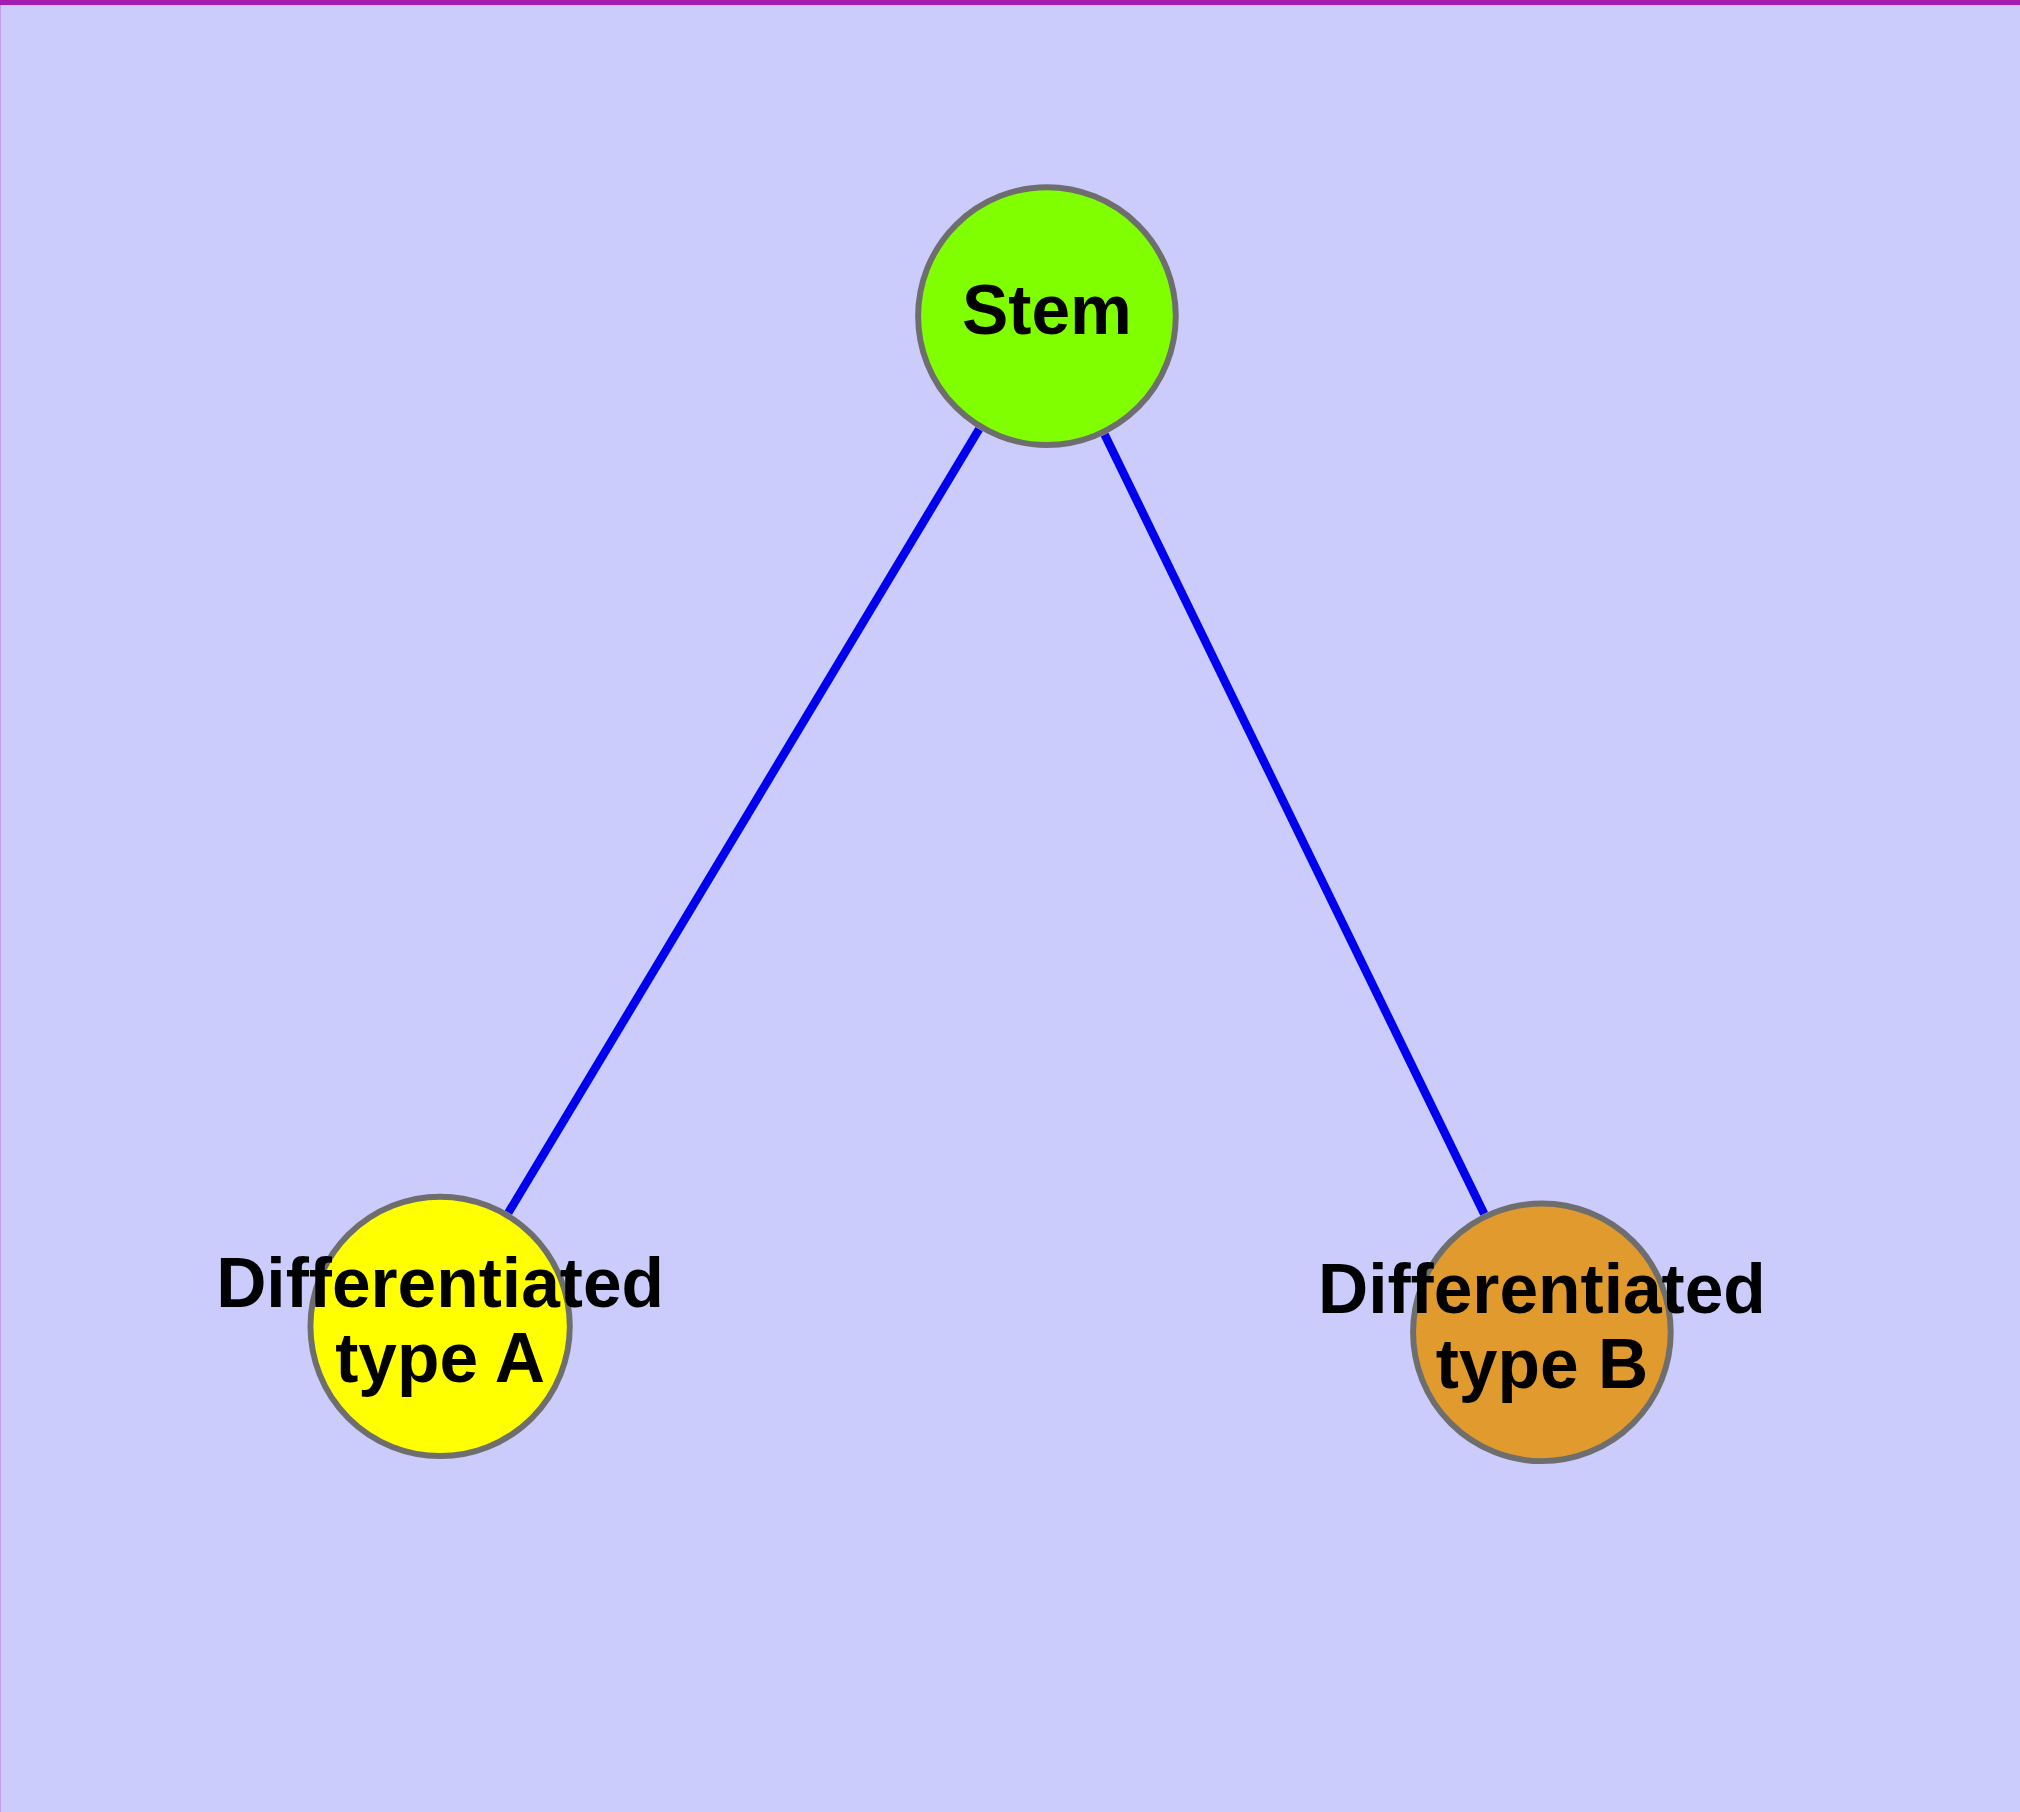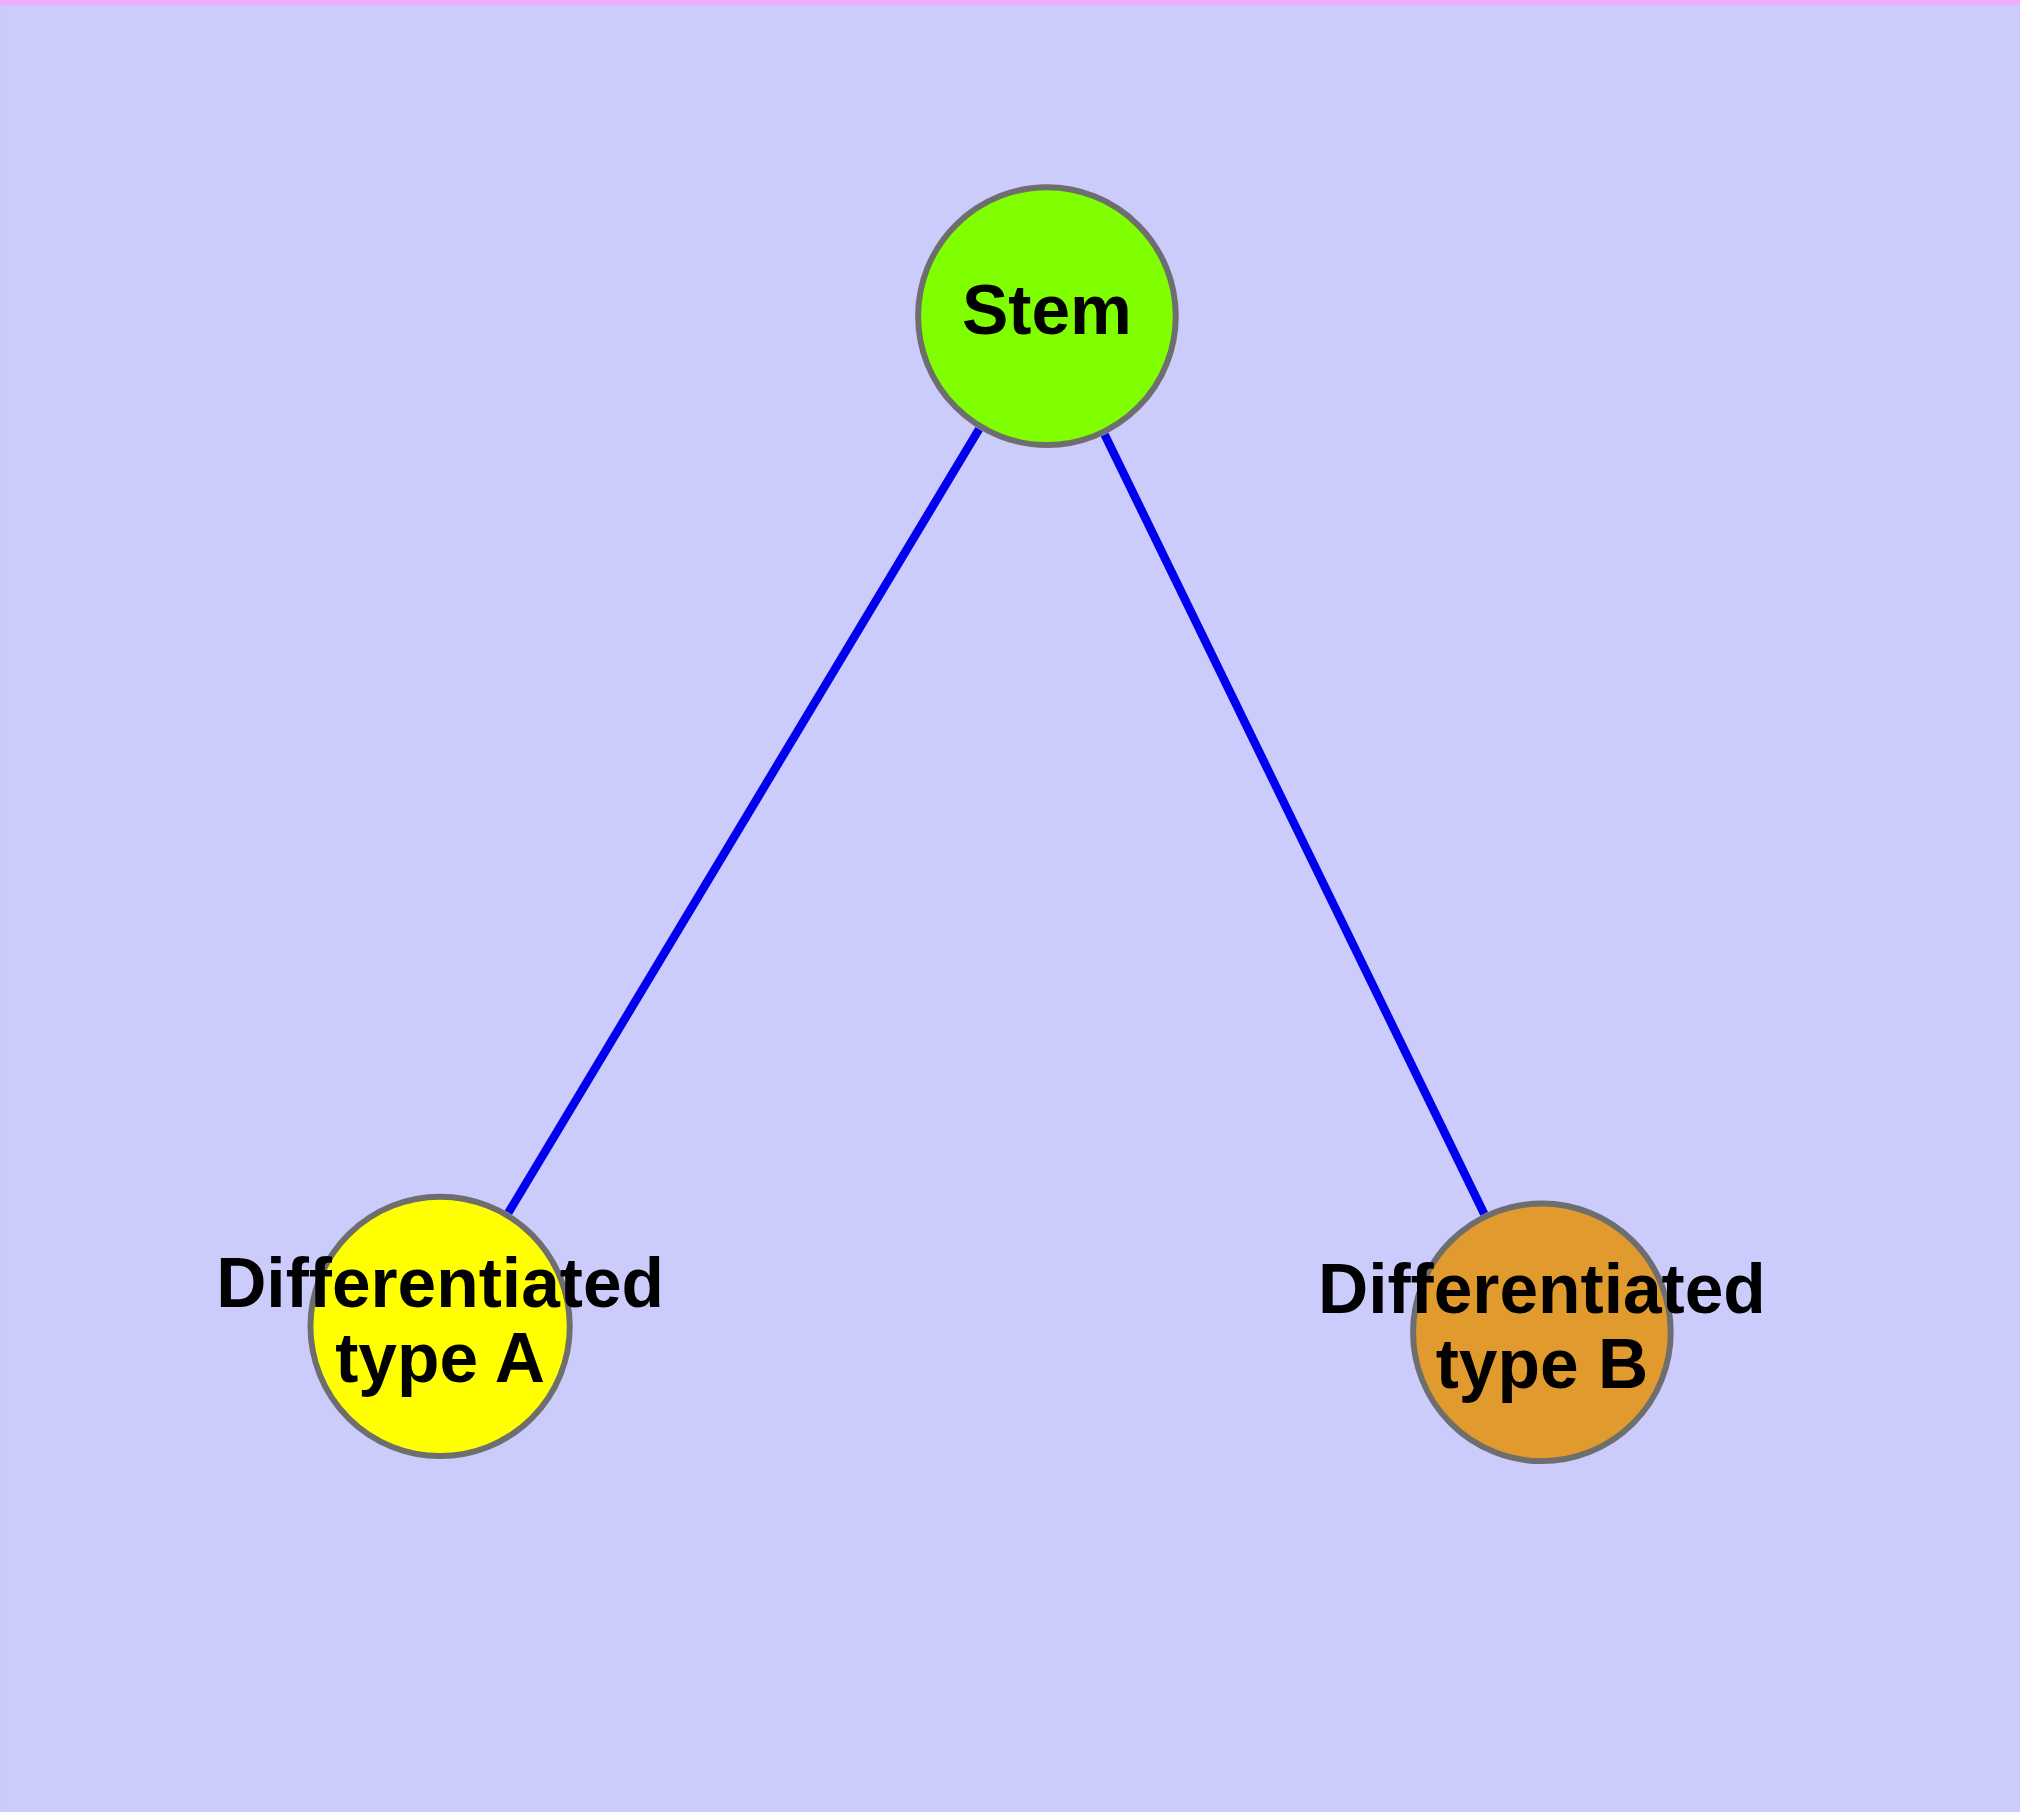--- a/index.html
+++ b/index.html
@@ -26,21 +26,21 @@
     font-family: "Liberation Sans", "DejaVu Sans", sans-serif;
     font-weight: bold;
     fill: #000000;
     text-anchor: middle;
     dominant-baseline: middle;
   }
 </style>
 </head>
 <body>
 
-<div id="canvas" style="width: 2021px; height: 1812px; background: #f0abfc;">
+<div id="canvas" style="width: 2021px; height: 1812px; background: #a21caf;">
   <svg id="graph-svg" viewBox="0 0 2384 2138" xmlns="http://www.w3.org/2000/svg">
     <rect id="bg-rect" x="0" y="6" width="2384" height="2132" fill="#ccccfc"></rect>
     <g id="edges-layer">
         <line x1="1154.9301377571567" y1="506.3006645160184" x2="599.5847809710931" y2="1430.8420964838785" stroke="#0000ee" stroke-width="10" stroke-linecap="butt"></line>
         <line x1="1303.0921641658656" y1="512.798809648755" x2="1750.9078358341344" y2="1432.201190351245" stroke="#0000ee" stroke-width="10" stroke-linecap="butt"></line>
       </g>
     <g id="nodes-layer">
         <g>
           <circle cx="1235" cy="373" r="152" fill="#80ff00" stroke="#6e6e6e" stroke-width="7"></circle>
           <text class="node-label" x="1235" y="373" font-size="82" fill="#000000"><tspan x="1235" dy="0">Stem</tspan></text>

